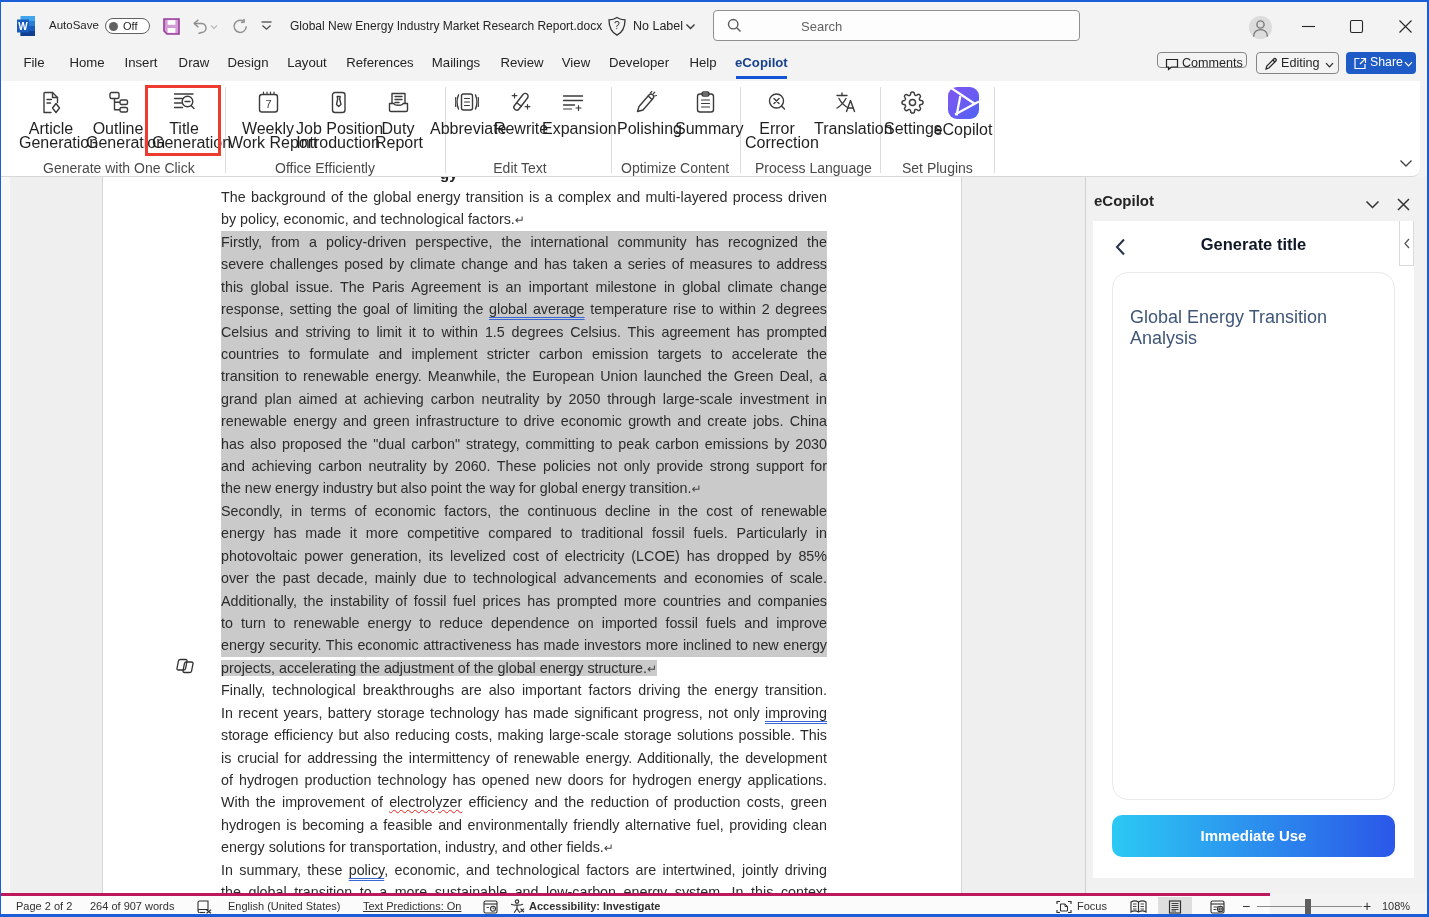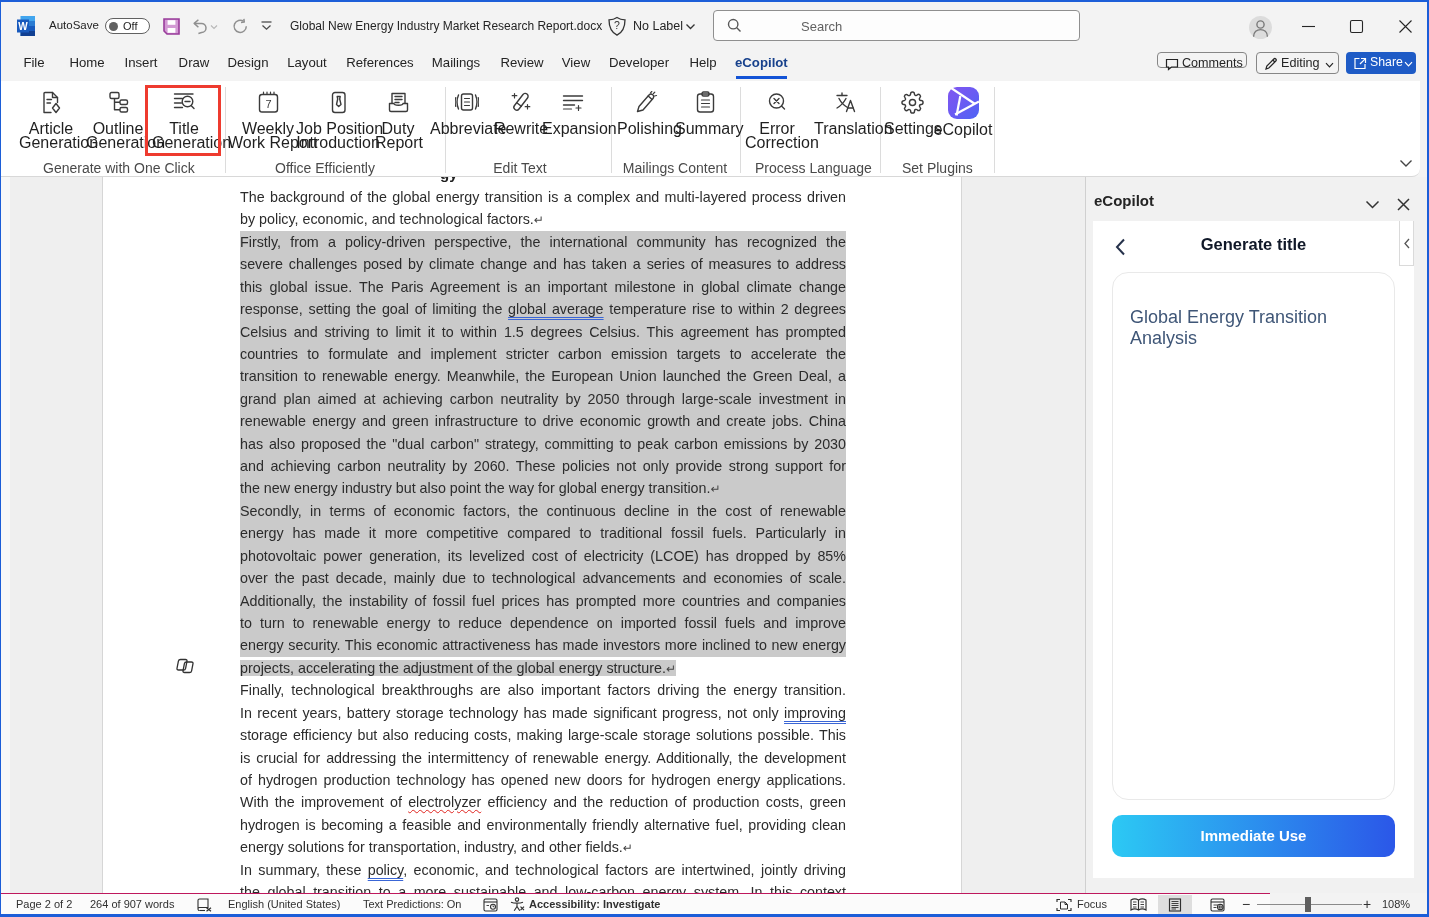--- a/index.html
+++ b/index.html
@@ -24,35 +24,35 @@
   #ribbon { left:1px; top:81px; width:1419px; height:96px; background:#fff; border-bottom:1px solid #d8d8d8; border-radius:0 0 8px 0; }
   .rb-item { position:absolute; top:10px; text-align:center; color:#1f1f1f; }
   .rb-item svg { display:block; margin:0 auto; }
   .rb-label { font-size:16px; line-height:14px; margin-top:8px; white-space:pre; }
   .rb-group-label { position:absolute; top:79px; font-size:14px; color:#4a4a4a; text-align:center; white-space:nowrap; }
   .rb-sep { position:absolute; top:6px; width:1px; height:86px; background:#dcdcdc; }
 
   
   #docarea { left:1px; top:177px; width:1084px; height:716px; background:#efefef; }
   #page { position:absolute; left:101px; top:0; width:860px; height:716px; background:#fff; border-left:1px solid #d6d6d6; border-right:1px solid #d6d6d6; overflow:hidden; }
-  .dline { position:absolute; left:137px; width:606px; height:22.42px; font-size:14.3px; line-height:22.42px; color:#2c2c2c; text-align:justify; text-align-last:justify; white-space:nowrap; }
+  .dline { position:absolute; left:118px; width:606px; height:22.42px; font-size:14.3px; line-height:22.42px; color:#2c2c2c; text-align:justify; text-align-last:justify; white-space:nowrap; }
   .dline.last { text-align-last:left; }
   .dline.sel { background:#cacaca; }
   .ret { color:#444; font-size:12px; }
   .ul-blue { text-decoration:underline double #3a66d6; text-decoration-thickness:1px; text-underline-offset:3px; }
   .ul-red { text-decoration:underline wavy #e0241f; text-decoration-thickness:1px; text-underline-offset:2px; }
 
   
   #panel { left:1085px; top:177px; width:342px; height:716px; background:#f1f1f1; border-left:1px solid #d0d0d0; }
   #panel-white { position:absolute; left:7px; top:44px; width:321px; height:657px; background:#fff; }
   #gcard { position:absolute; left:19px; top:51px; width:283px; height:528px; background:#fff; border:1.5px solid #e9e9e9; border-radius:16px; }
   #usebtn { position:absolute; left:19px; top:594px; width:283px; height:42px; border-radius:10px; background:linear-gradient(90deg,#2cc9f4,#2b57e8); color:#fff; font-weight:bold; font-size:15px; text-align:center; line-height:42px; }
 
   
-  #statusbar { left:1px; top:893px; width:1269px; height:21px; background:#fbfbfb; border-top:1px solid #be185d; }
+  #statusbar { left:1px; top:893px; width:1269px; height:21px; background:#fbfbfb; border-top:3px solid #be185d; }
   .st-txt { position:absolute; top:0; height:21px; line-height:20px; font-size:11px; color:#303030; white-space:nowrap; }
 </style>
 </head>
 <body>
 <div class="abs" id="frame-top"></div>
 <div class="abs" id="frame-left"></div>
 <div class="abs" id="frame-right"></div>
 <div class="abs" id="frame-bottom"></div>
 
 <div class="abs" id="titlebar">
@@ -162,21 +162,21 @@
     <svg style="position:absolute;left:58px;top:8.5px;" width="9" height="7" viewBox="0 0 9 7" fill="none" stroke="#fff" stroke-width="1.2">
       <path d="M1 1.2 L4.5 4.8 L8 1.2"></path>
     </svg>
   </div>
 </div>
 
 <div class="abs" id="ribbon">
   <div class="rb-group-label" style="left:42px;width:150px;">Generate with One Click</div>
   <div class="rb-group-label" style="left:269px;width:110px;">Office Efficiently</div>
   <div class="rb-group-label" style="left:489px;width:60px;">Edit Text</div>
-  <div class="rb-group-label" style="left:620px;width:108px;">Mailings Content</div>
+  <div class="rb-group-label" style="left:620px;width:108px;">Optimize Content</div>
   <div class="rb-group-label" style="left:754px;width:108px;">Process Language</div>
   <div class="rb-group-label" style="left:901px;width:70px;">Set Plugins</div>
   <div class="rb-sep" style="left:224px;"></div>
   <div class="rb-sep" style="left:444px;"></div>
   <div class="rb-sep" style="left:610px;"></div>
   <div class="rb-sep" style="left:739px;"></div>
   <div class="rb-sep" style="left:879px;"></div>
   <div class="rb-sep" style="left:993px;"></div>
   <div class="rb-item" style="left:18px;width:64px;">
     <svg width="23" height="23" viewBox="0 0 23 23" fill="none" stroke="#3b3b3b" stroke-width="1.4" stroke-linejoin="round" stroke-linecap="round">
@@ -404,21 +404,21 @@
 
 <div class="abs" id="statusbar">
   <div class="st-txt" style="left:15px;">Page 2 of 2</div>
   <div class="st-txt" style="left:89px;">264 of 907 words</div>
   <svg style="position:absolute;left:196px;top:3.5px;" width="15" height="14" viewBox="0 0 15 14" fill="none" stroke="#303030" stroke-width="1.1">
     <path d="M2.5 12.5 C1.6 12.5 1 11.9 1 11 V2.5 C1 1.6 1.6 1 2.5 1 H11 V9.5 H2.5 C1.6 9.5 1 10.1 1 11"></path>
     <path d="M2.5 12.5 H8"></path>
     <path d="M9.5 9.7 L14 13.3 M14 9.7 L9.5 13.3" stroke-width="1.2"></path>
   </svg>
   <div class="st-txt" style="left:227px;">English (United States)</div>
-  <div class="st-txt" style="left:362px;">Text Predictions: On</div>
+  <div class="st-txt" style="left:362px;text-decoration:underline;">Text Predictions: On</div>
   <svg style="position:absolute;left:482px;top:3.5px;" width="15" height="14" viewBox="0 0 15 14" fill="none" stroke="#303030" stroke-width="1.1">
     <rect x="1" y="1" width="13" height="12" rx="1.5"></rect>
     <path d="M1 4 H14"></path>
     <path d="M3.5 7.5 H6" stroke-width="0.9"></path>
     <circle cx="10" cy="8.7" r="2.5"></circle>
     <path d="M10 7.3 V8.7 H11.2" stroke-width="0.9"></path>
   </svg>
   <svg style="position:absolute;left:508px;top:3px;" width="16" height="15" viewBox="0 0 16 15" fill="none" stroke="#303030" stroke-width="1.15">
     <circle cx="8" cy="2.6" r="1.7"></circle>
     <path d="M2 5.2 C5 6.4 11 6.4 14 5.2"></path>

